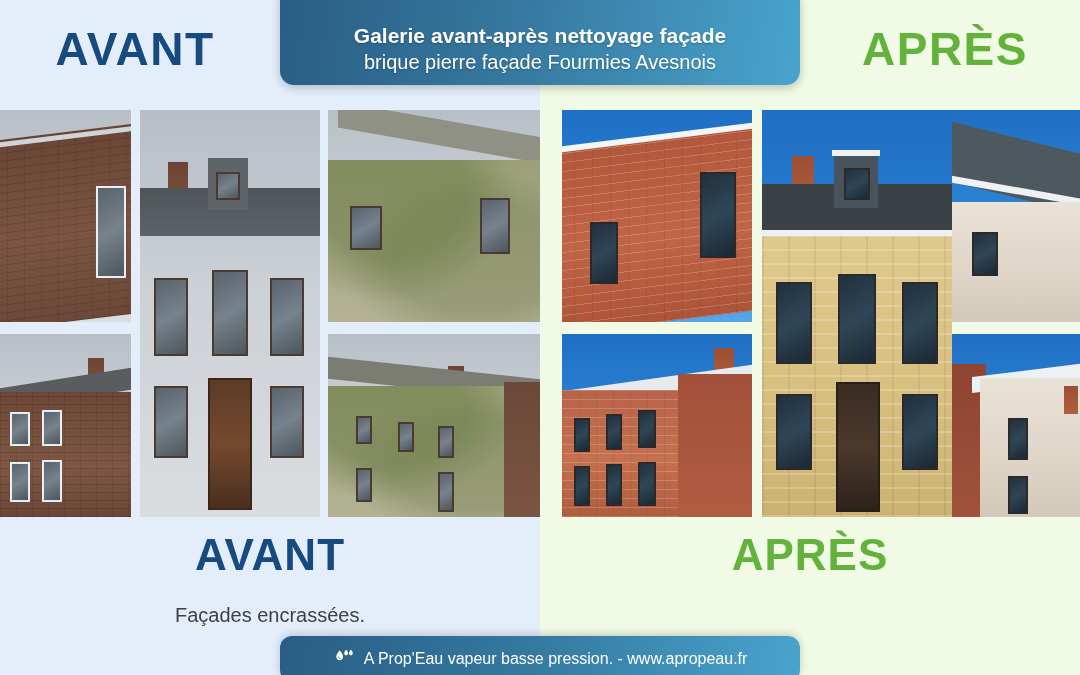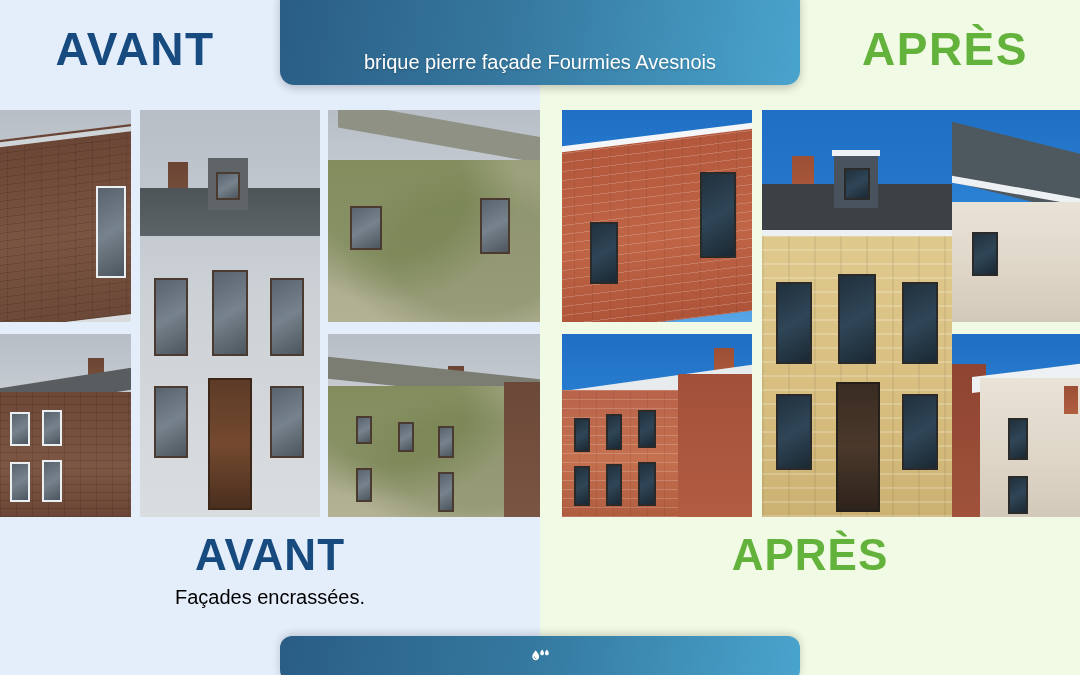--- a/index.html
+++ b/index.html
@@ -135,21 +135,21 @@
   .dormer { position:absolute; }
   .trim { position:absolute; background:#eef1f3; }
 
   
   .caption-block { position:absolute; text-align:center; }
   .caption-before { left:0px;   top:530px; width:540px; }
   .caption-after  { left:540px; top:530px; width:540px; }
   .caption-title { font-size:44px; font-weight:bold; letter-spacing:1px; }
   .cap-before-title { color:#174b80; }
   .cap-after-title  { color:#63b23c; }
-  .caption-sub { margin-top:6px; font-size:20px; color:#000000; }
+  .caption-sub { margin-top:24px; font-size:20px; color:#404040; }
 
   
   #footer-bar {
     position:absolute; left:280px; top:636px;
     width:520px; height:46px;
     background:linear-gradient(100deg,#2a5d85 0%,#357aa1 50%,#49a4cd 100%);
     border-radius:12px;
     box-shadow:0 -2px 8px rgba(0,0,0,.18);
     display:flex; align-items:center; justify-content:center;
     gap:9px; color:#ffffff;
@@ -162,20 +162,21 @@
 
 <div id="stage">
 
   <div class="bg-half bg-before"></div>
   <div class="bg-half bg-after"></div>
 
   <div class="side-heading heading-before">AVANT</div>
   <div class="side-heading heading-after">APRÈS</div>
 
   <div id="header-banner">
+    <div class="line1">Galerie avant-après nettoyage façade</div>
     <div class="line2">brique pierre façade Fourmies Avesnois</div>
   </div>
 
   <div class="grid grid-before">
 
     <div class="photo g-col1 g-row1">
       <div class="sky sky-dull"></div>
       <div class="facade" style="left:-10px;top:22px;width:150px;height:190px;background:repeating-linear-gradient(0deg,rgba(0,0,0,.12) 0 1px,transparent 1px 8px),repeating-linear-gradient(90deg,rgba(0,0,0,.09) 0 1px,transparent 1px 17px),linear-gradient(180deg,#6a4535 0%,#7b5542 55%,#6b4838 100%);transform:skewY(-7deg);"></div>
       <div class="gutter" style="left:-8px;top:24px;width:150px;height:5px;transform:skewY(-7deg);"></div>
       <div class="window window-frame-white" style="left:96px;top:76px;width:30px;height:92px;"></div>
@@ -299,15 +300,16 @@
 
   <div id="footer-bar">
     <span>
       <svg class="drop-icon" viewBox="0 0 24 24" aria-hidden="true">
         <path d="M11 9.2c0 2.4-1.6 4.1-3.7 4.1S3.6 11.6 3.6 9.2C3.6 6.9 7.3 2.4 7.3 2.4S11 6.9 11 9.2z" fill="#ffffff"></path>
         <path d="M7.6 11.6c-1 0-1.8-.8-1.8-1.9" fill="none" stroke="#2a5d85" stroke-width="0.8" stroke-linecap="round"></path>
         <path d="M16.4 5.6c0 1.3-.9 2.3-2.1 2.3s-2.1-1-2.1-2.3c0-1.3 2.1-3.9 2.1-3.9s2.1 2.6 2.1 3.9z" fill="#ffffff"></path>
         <path d="M21.6 5.6c0 1.3-.9 2.3-2.1 2.3s-2.1-1-2.1-2.3c0-1.3 2.1-3.9 2.1-3.9s2.1 2.6 2.1 3.9z" fill="#ffffff"></path>
       </svg>
     </span>
+    <span class="footer-text">A Prop'Eau vapeur basse pression. - www.apropeau.fr</span>
   </div>
 
 </div>
 
 </body></html>

